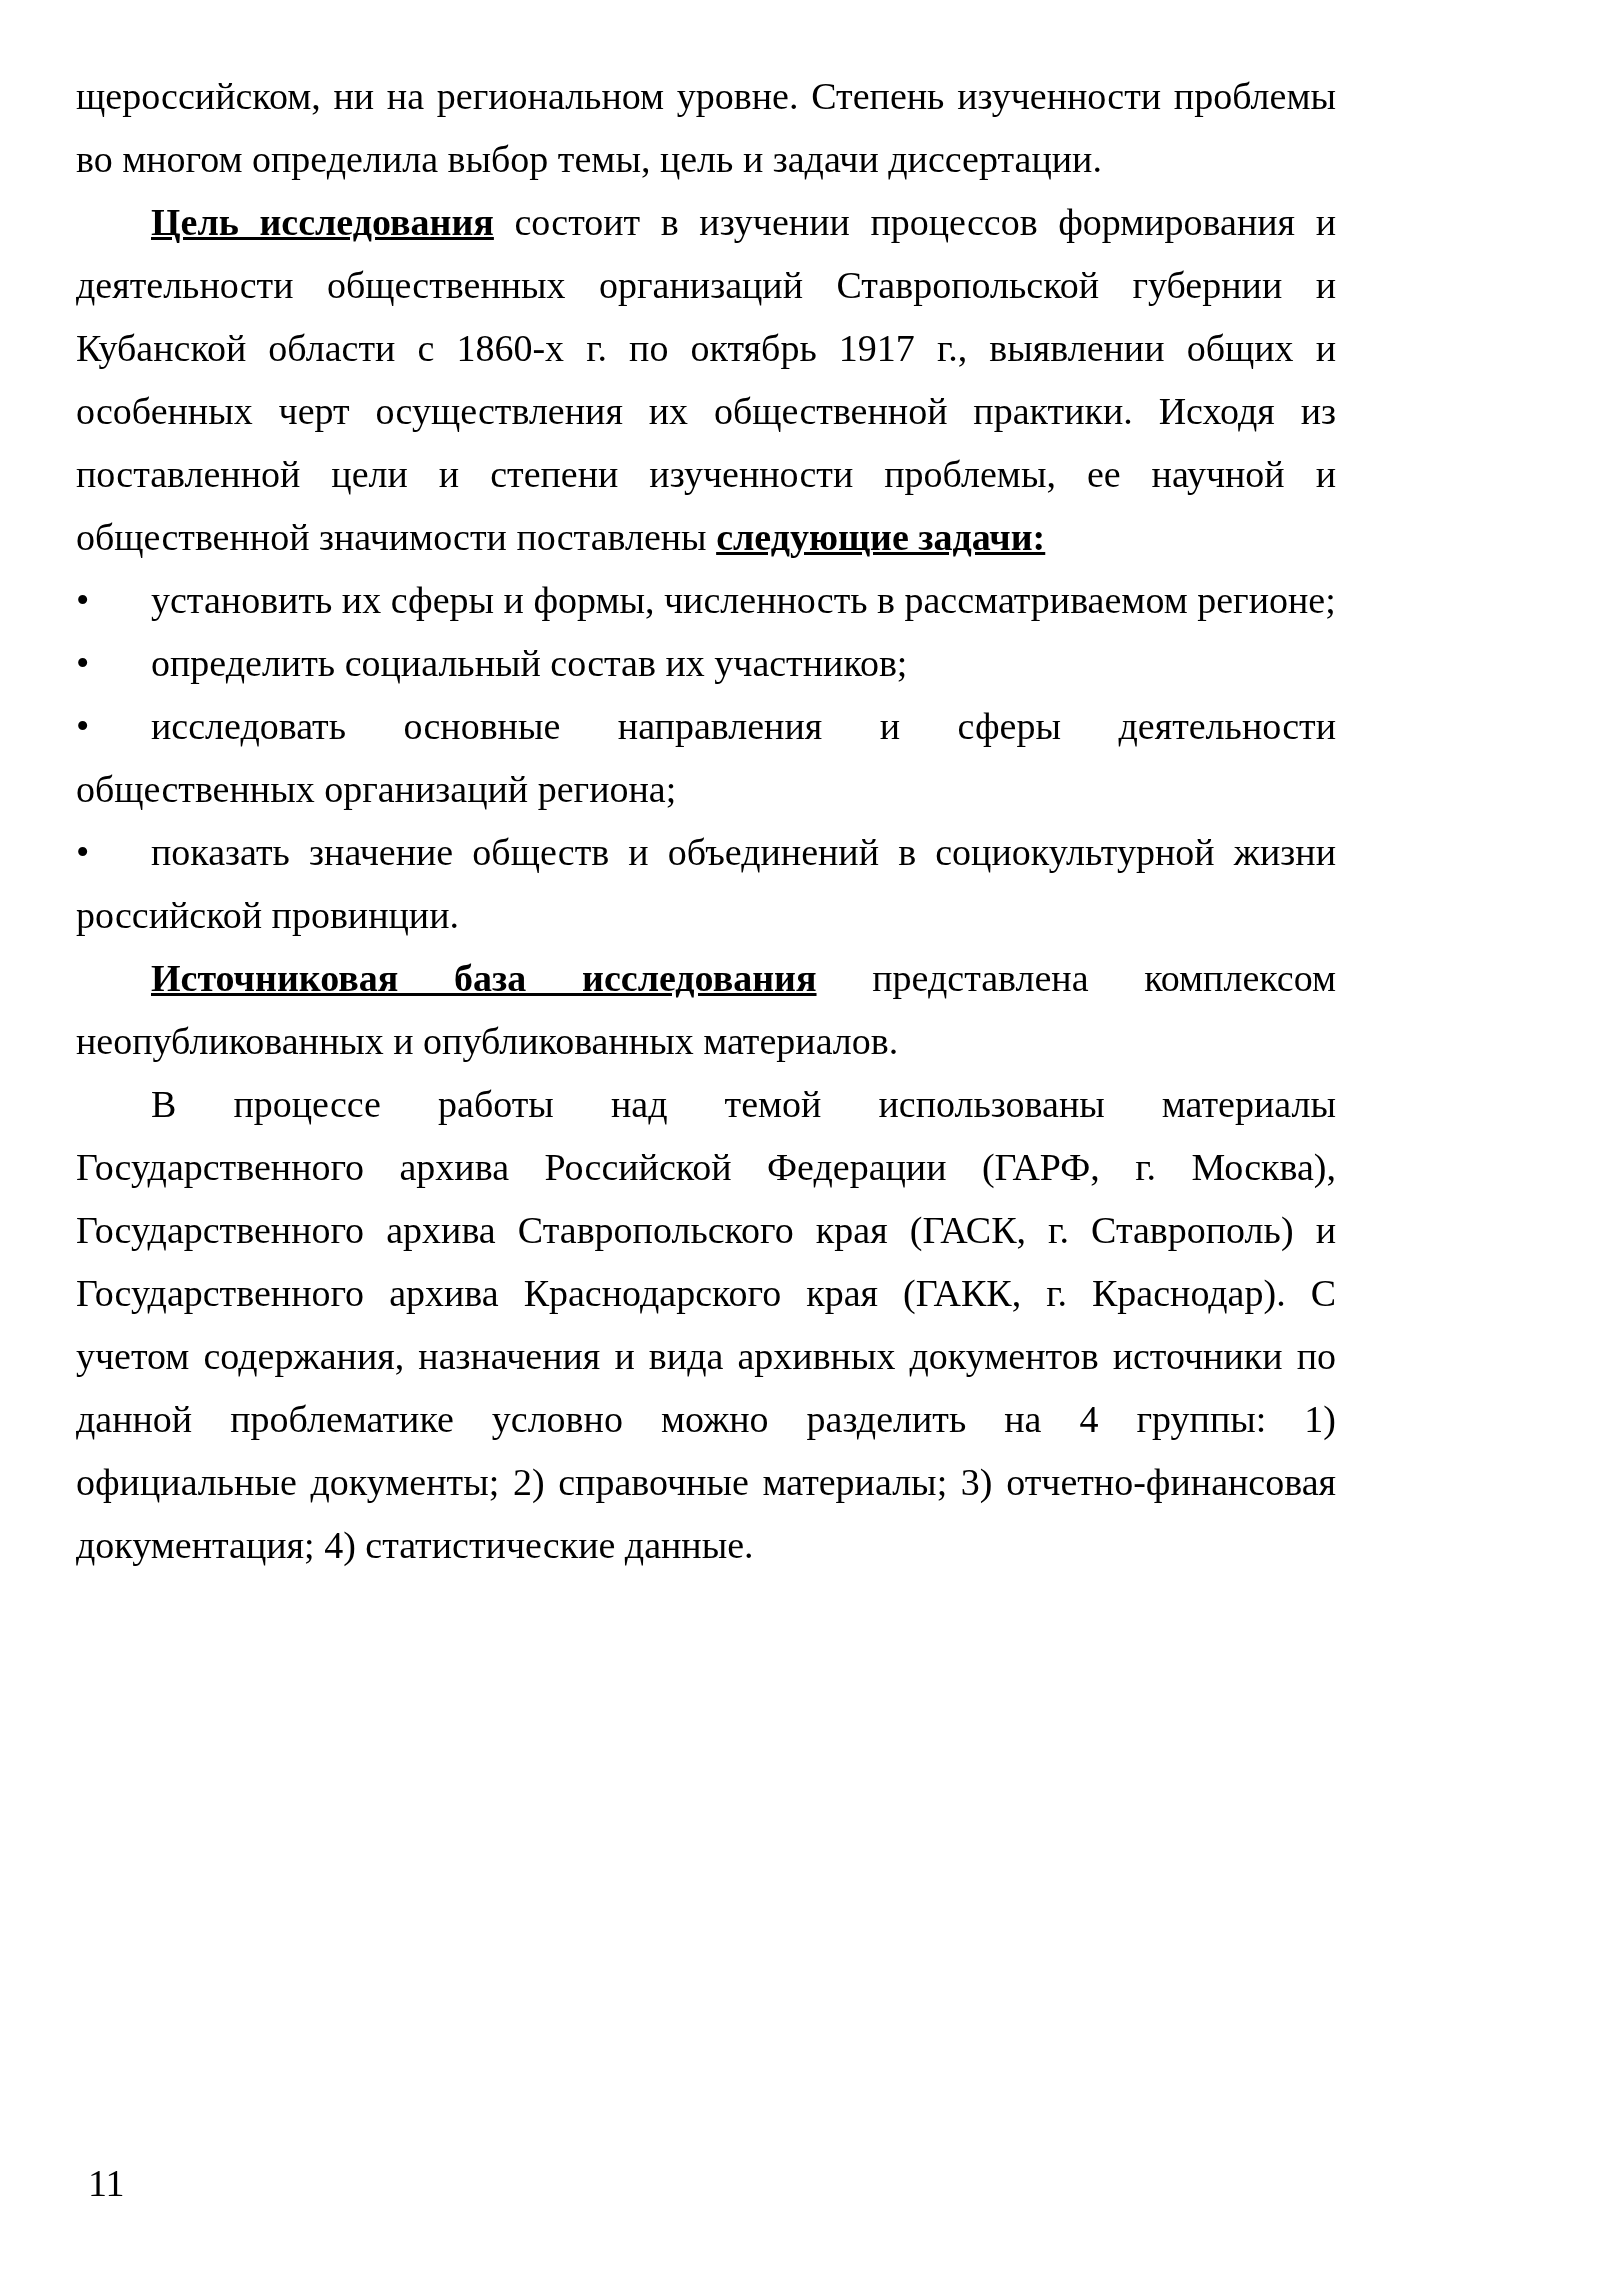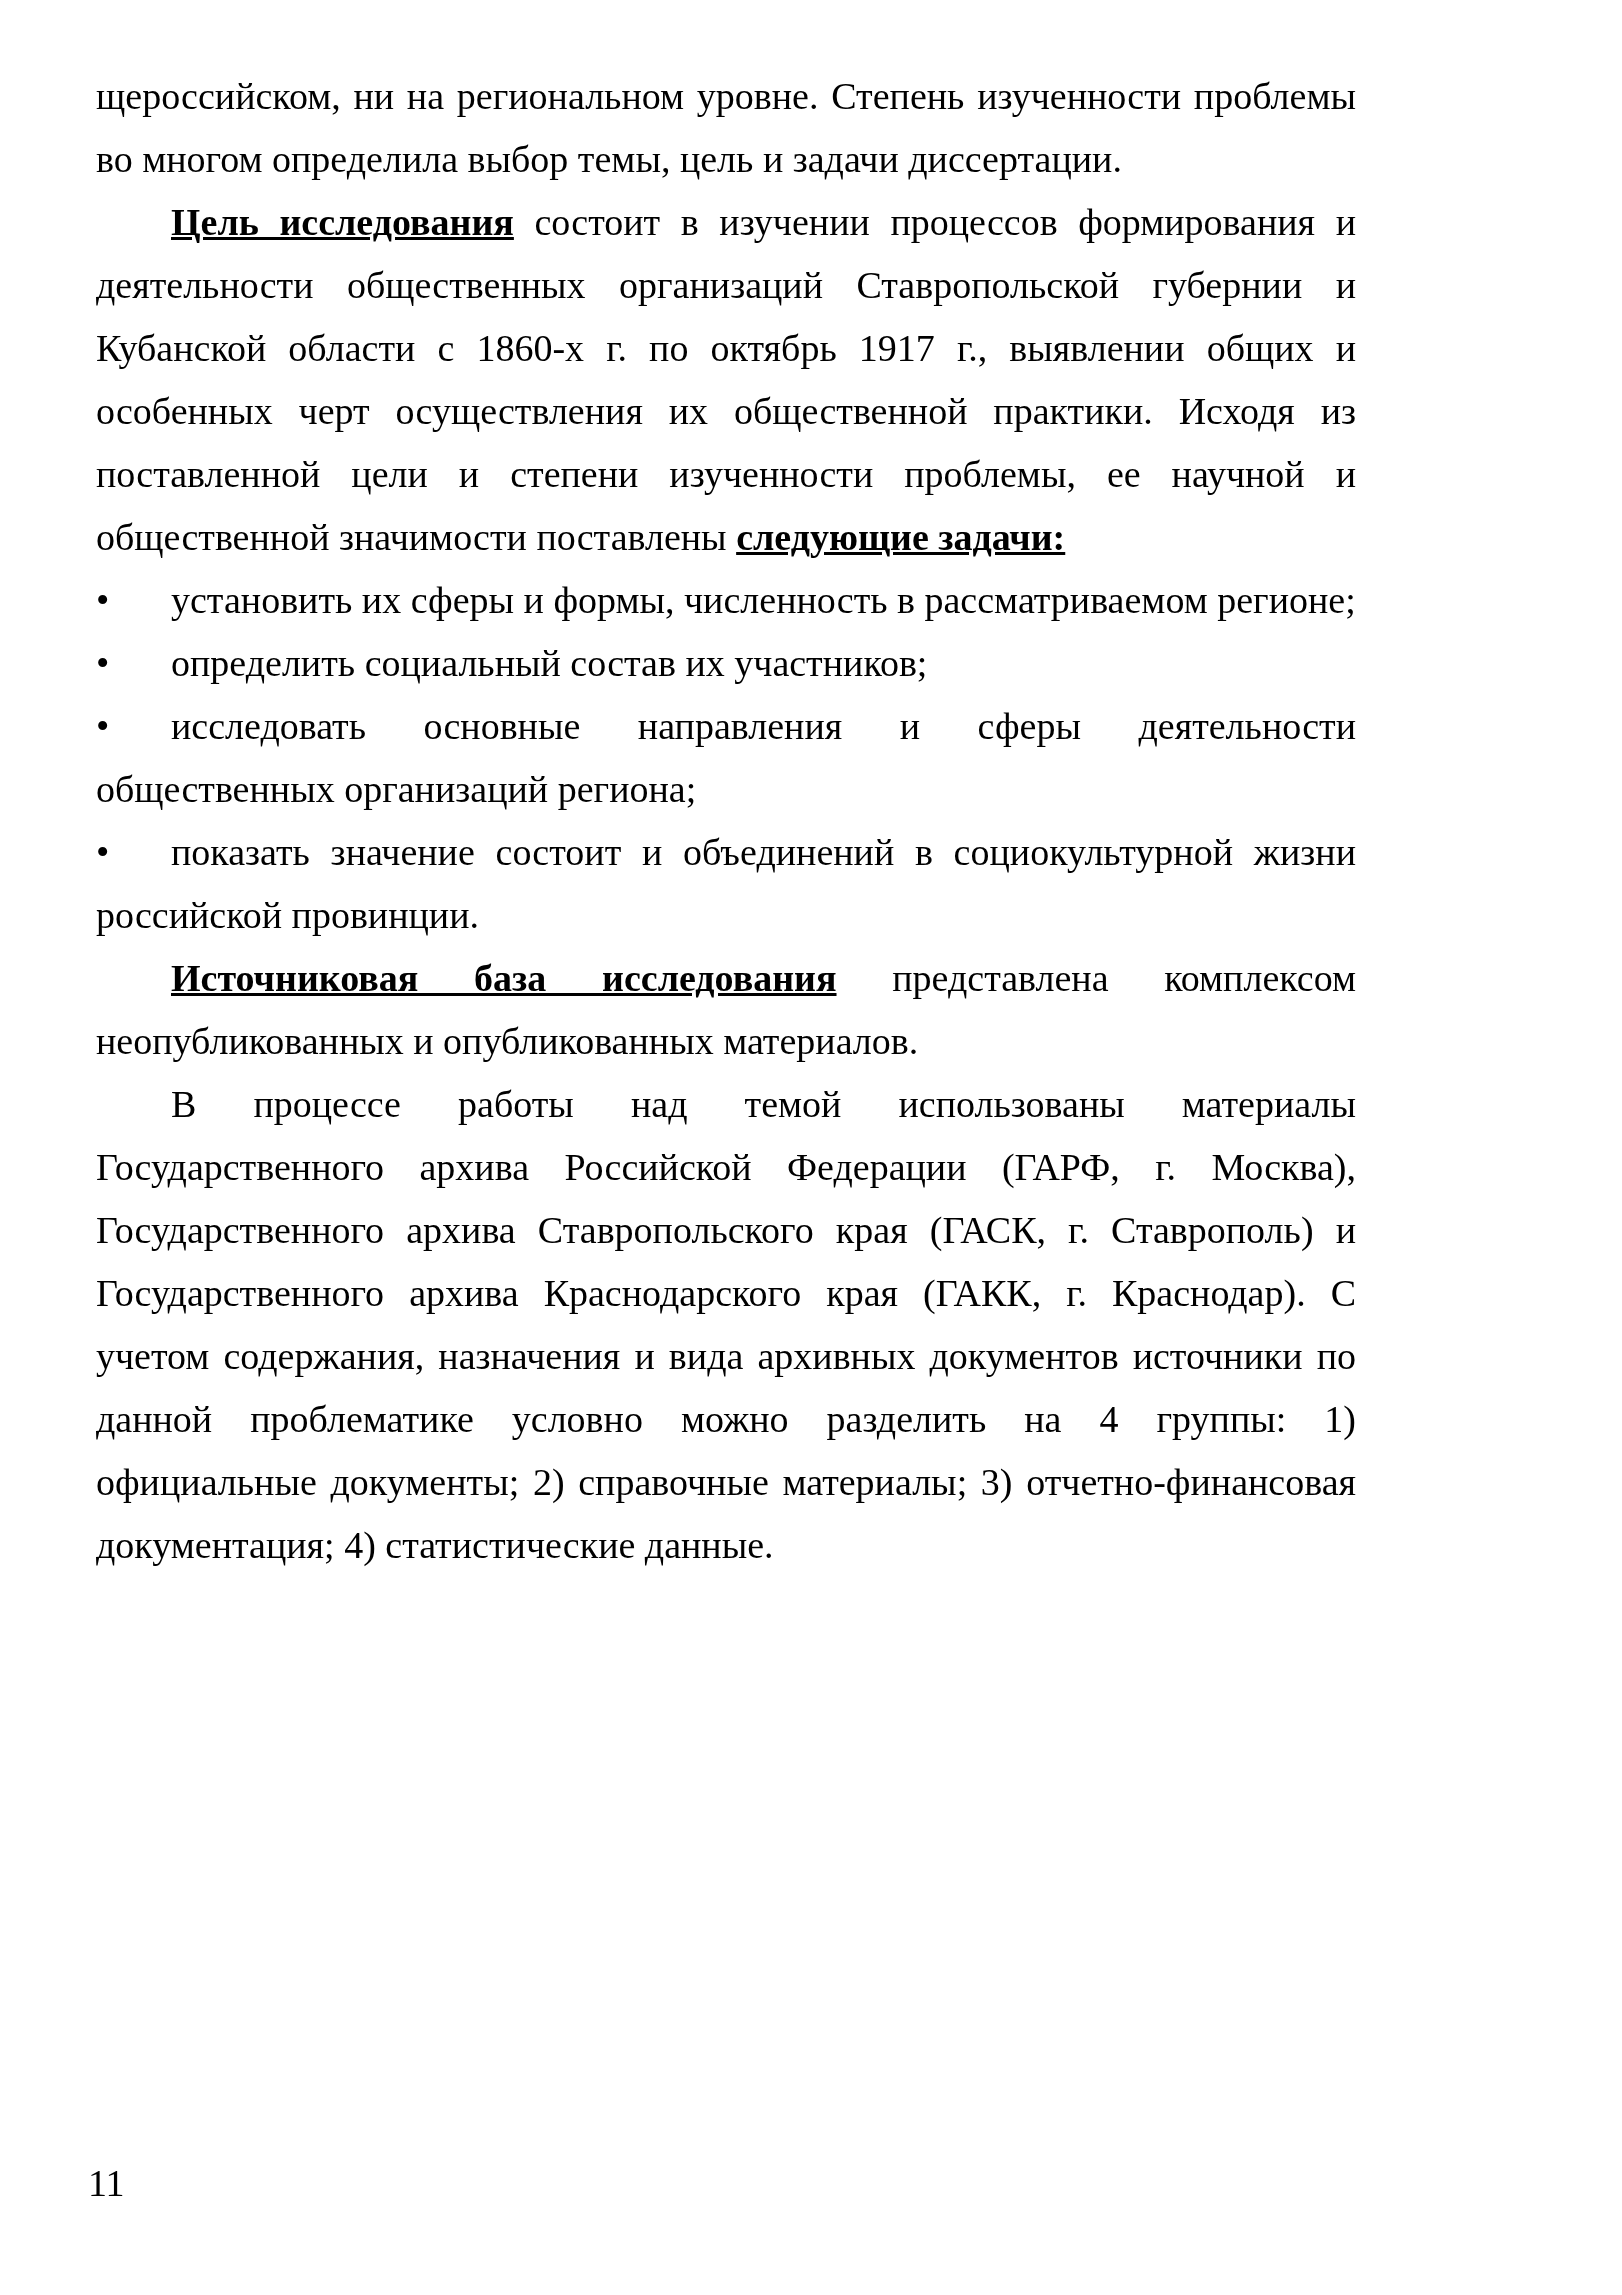--- a/index.html
+++ b/index.html
@@ -12,21 +12,21 @@
     overflow: hidden;
   }
   .page {
     position: relative;
     width: 1622px;
     height: 2295px;
     background: #ffffff;
   }
   .content {
     position: absolute;
-    left: 96px;
+    left: 76px;
     top: 65px;
     width: 1260px;
     font-size: 38px;
     line-height: 63px;
     text-align: justify;
     hyphens: auto;
     -webkit-hyphens: auto;
   }
   .content p {
     margin: 0;
@@ -56,19 +56,19 @@
 </head>
 <body>
 
 <div class="page">
   <div class="content" id="content">
       <p><span>щероссийском, ни на региональном уровне. Степень изученности проблемы во многом определила выбор темы, цель и задачи диссертации.</span></p>
       <p class="indent"><b>Цель исследования</b><span> состоит в изучении процессов формирования и деятельности общественных организаций Ставропольской губернии и Кубанской области с 1860-х г. по октябрь 1917 г., выявлении общих и особенных черт осуществления их общественной практики. Исходя из поставленной цели и степени изученности проблемы, ее научной и общественной значимости поставлены </span><b>следующие задачи:</b></p>
       <p><span class="bullet-marker">•</span><span>установить их сферы и формы, численность в рассматриваемом регионе;</span></p>
       <p><span class="bullet-marker">•</span><span>определить социальный состав их участников;</span></p>
       <p><span class="bullet-marker">•</span><span>исследовать основные направления и сферы деятельности общественных организаций региона;</span></p>
-      <p><span class="bullet-marker">•</span><span>показать значение состоит и объединений в социокультурной жизни российской провинции.</span></p>
+      <p><span class="bullet-marker">•</span><span>показать значение обществ и объединений в социокультурной жизни российской провинции.</span></p>
       <p class="indent"><b>Источниковая база исследования</b><span> представлена комплексом неопубликованных и опубликованных материалов.</span></p>
       <p class="indent"><span>В процессе работы над темой использованы материалы Государственного архива Российской Федерации (ГАРФ, г. Москва), Государственного архива Ставропольского края (ГАСК, г. Ставрополь) и Государственного архива Краснодарского края (ГАКК, г. Краснодар). С учетом содержания, назначения и вида архивных документов источники по данной проблематике условно можно разделить на 4 группы: 1) официальные документы; 2) справочные материалы; 3) отчетно-финансовая документация; 4) статистические данные.</span></p>
     </div>
   <div class="page-number">11</div>
 </div>
 
 
 </body></html>

